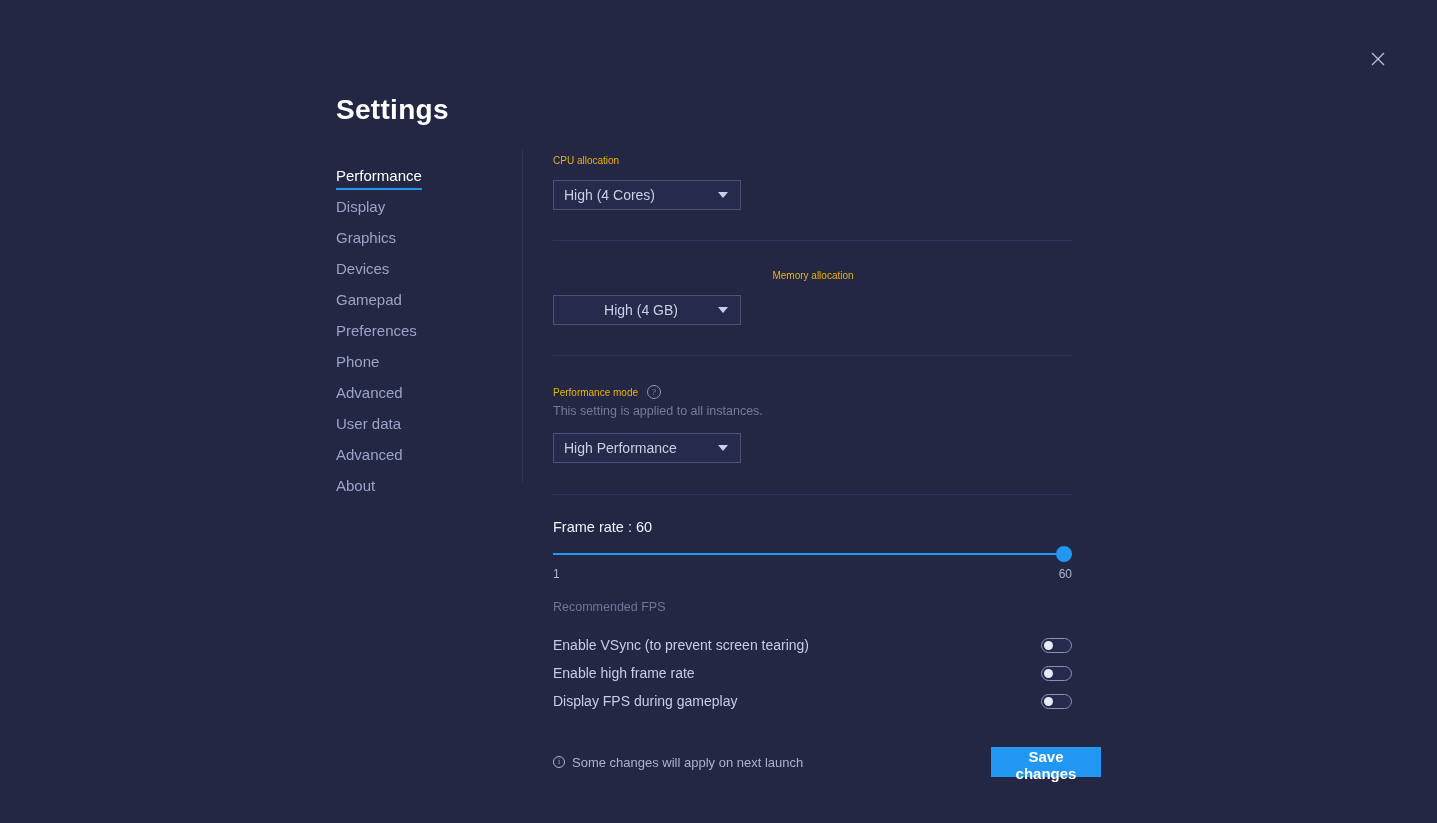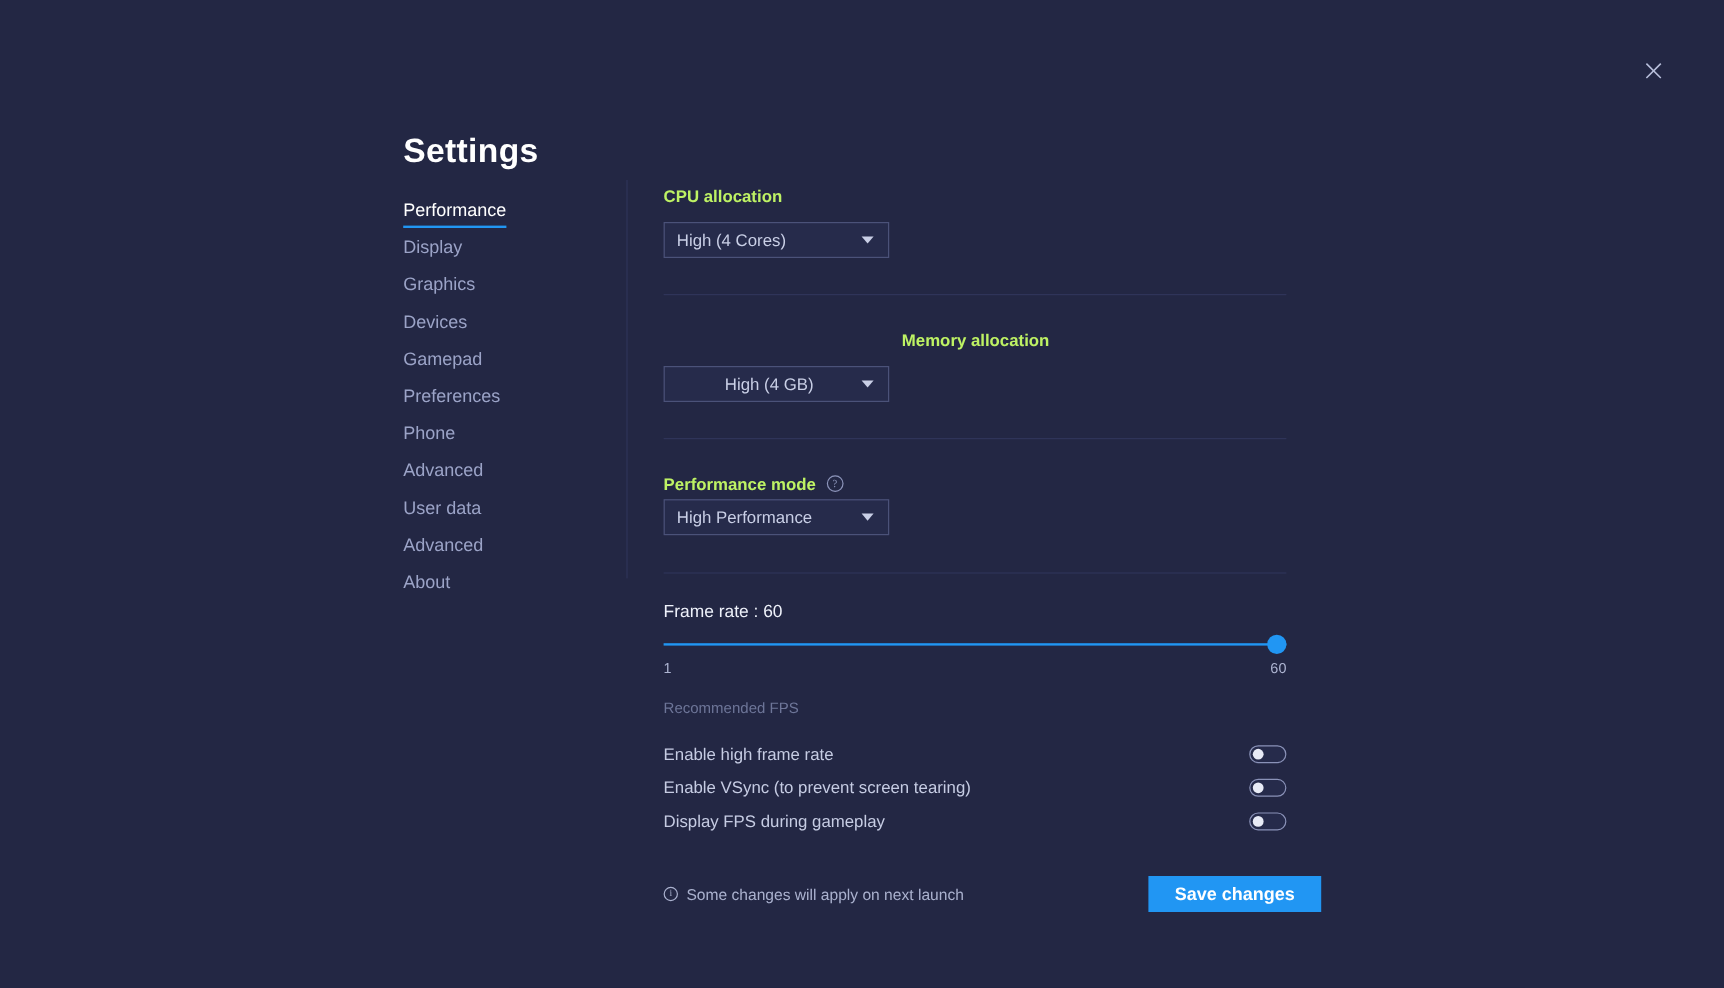--- a/index.html
+++ b/index.html
@@ -30,21 +30,21 @@
     top: 45px; right: 45px;
     width: 28px; height: 28px;
     display: flex; align-items: center; justify-content: center;
     cursor: pointer;
   }
   .close-btn svg { display: block; }
 
   
   .page-title {
     position: absolute;
-    left: 336px; top: 110px;
+    left: 336px; top: 94px;
     font-size: 28px;
     font-weight: bold;
     color: #ffffff;
     letter-spacing: 0.3px;
   }
 
   
   .sidebar {
     position: absolute;
     left: 336px; top: 160px;
@@ -80,25 +80,24 @@
   }
 
   
   .content {
     position: absolute;
     left: 553px; top: 155px;
     width: 520px;
   }
 
   .field-label {
-    font-size: 14px;
-    color: #bef264;
+    font-size: 10px;
+    color: #eab308;
     margin-bottom: 14px;
     display: block;
-    font-weight: bold;
   }
 
   .select {
     position: relative;
     width: 188px; height: 30px;
     background: #262b4b;
     border: 1px solid #4b5279;
     display: flex;
     align-items: center;
     padding: 0 10px;
@@ -256,21 +255,21 @@
     text-align: center;
     color: #aab1ce;
     font-family: "Liberation Serif", serif;
   }
   .save-btn {
     background: #2196f3;
     color: #ffffff;
     font-size: 15px;
     font-weight: bold;
     border: none;
-    width: 144px; height: 30px;
+    width: 110px; height: 30px;
     cursor: pointer;
     font-family: "Liberation Sans", sans-serif;
   }
 </style>
 </head>
 <body>
 
 <div class="window">
 
   <div class="close-btn">
@@ -316,20 +315,21 @@
         <span class="caret"></span>
       </div>
       <div class="h-divider"></div>
     </div>
 
     <div class="sec-perf">
       <div class="label-row">
         <span class="field-label">Performance mode</span>
         <span class="help-icon">?</span>
       </div>
+      <div class="sub-note">This setting is applied to all instances.</div>
       <div class="select">
         <span class="val">High Performance</span>
         <span class="caret"></span>
       </div>
       <div class="h-divider"></div>
     </div>
 
     <div class="slider-sec">
       <div class="slider-title">Frame rate : 60</div>
       <div class="slider-wrap">
@@ -338,27 +338,27 @@
       </div>
       <div class="slider-ends">
         <span>1</span>
         <span>60</span>
       </div>
       <div class="rec-title">Recommended FPS</div>
     </div>
 
     <div class="toggles">
       <div class="toggle-row">
-        <span class="toggle-label">Enable high frame rate</span>
+        <span class="toggle-label">Enable VSync (to prevent screen tearing)</span>
         <span class="switch">
             <span class="knob"></span>
           </span>
       </div>
       <div class="toggle-row">
-        <span class="toggle-label">Enable VSync (to prevent screen tearing)</span>
+        <span class="toggle-label">Enable high frame rate</span>
         <span class="switch">
             <span class="knob"></span>
           </span>
       </div>
       <div class="toggle-row">
         <span class="toggle-label">Display FPS during gameplay</span>
         <span class="switch">
             <span class="knob"></span>
           </span>
       </div>

